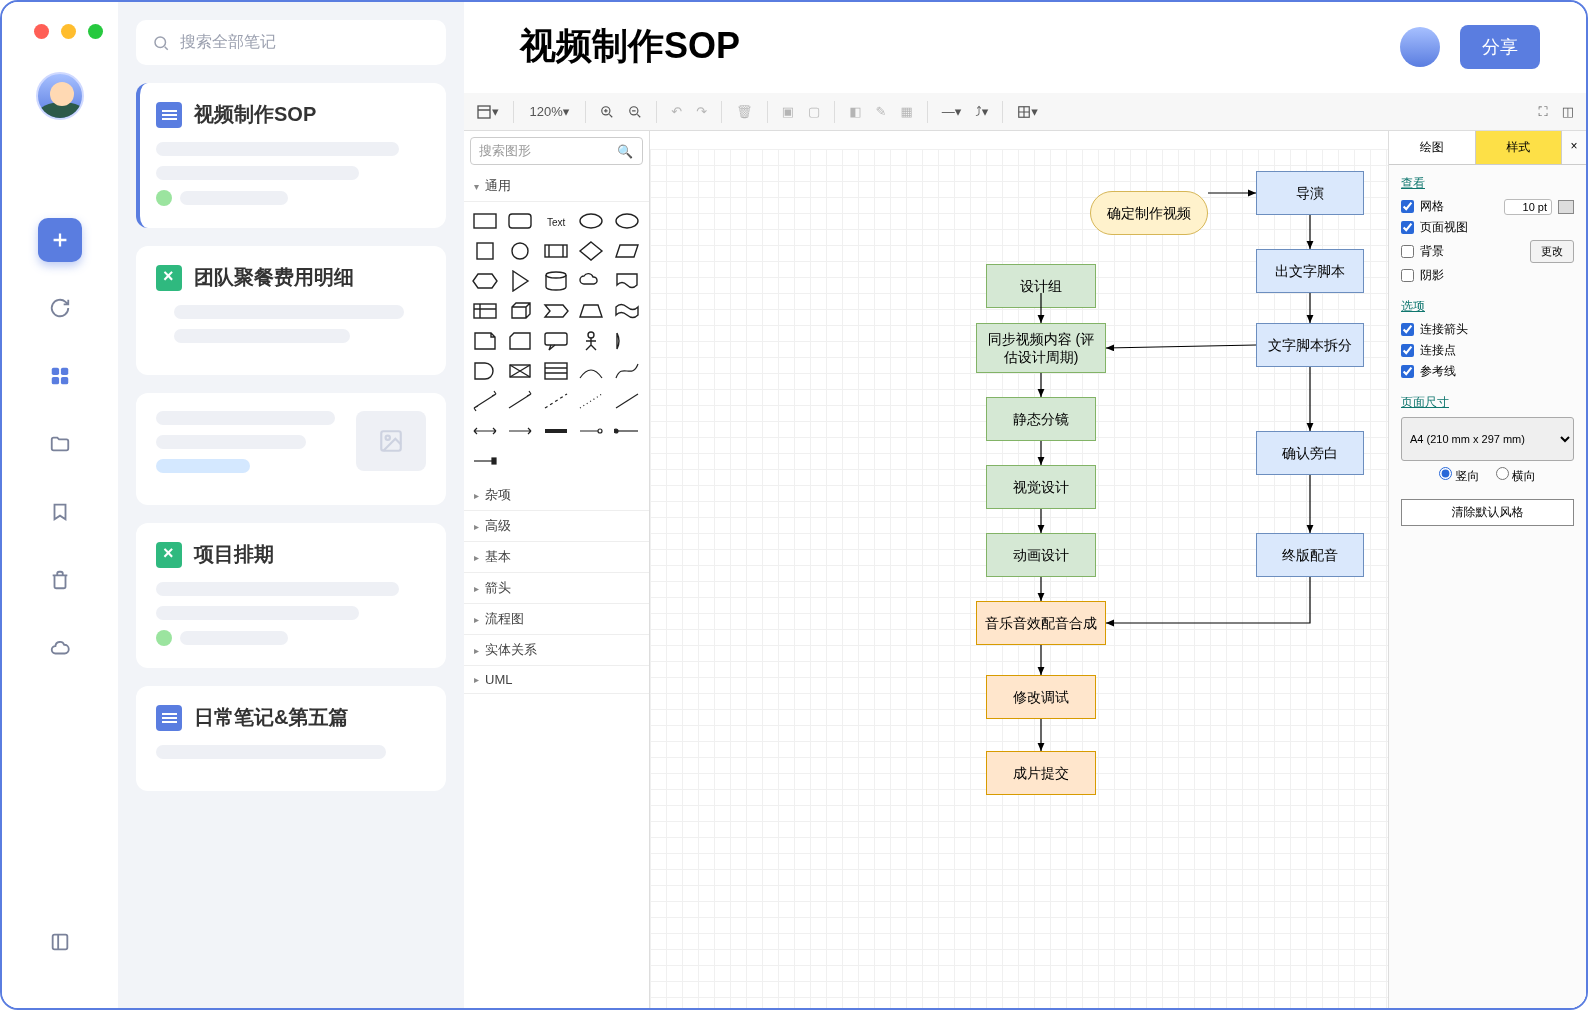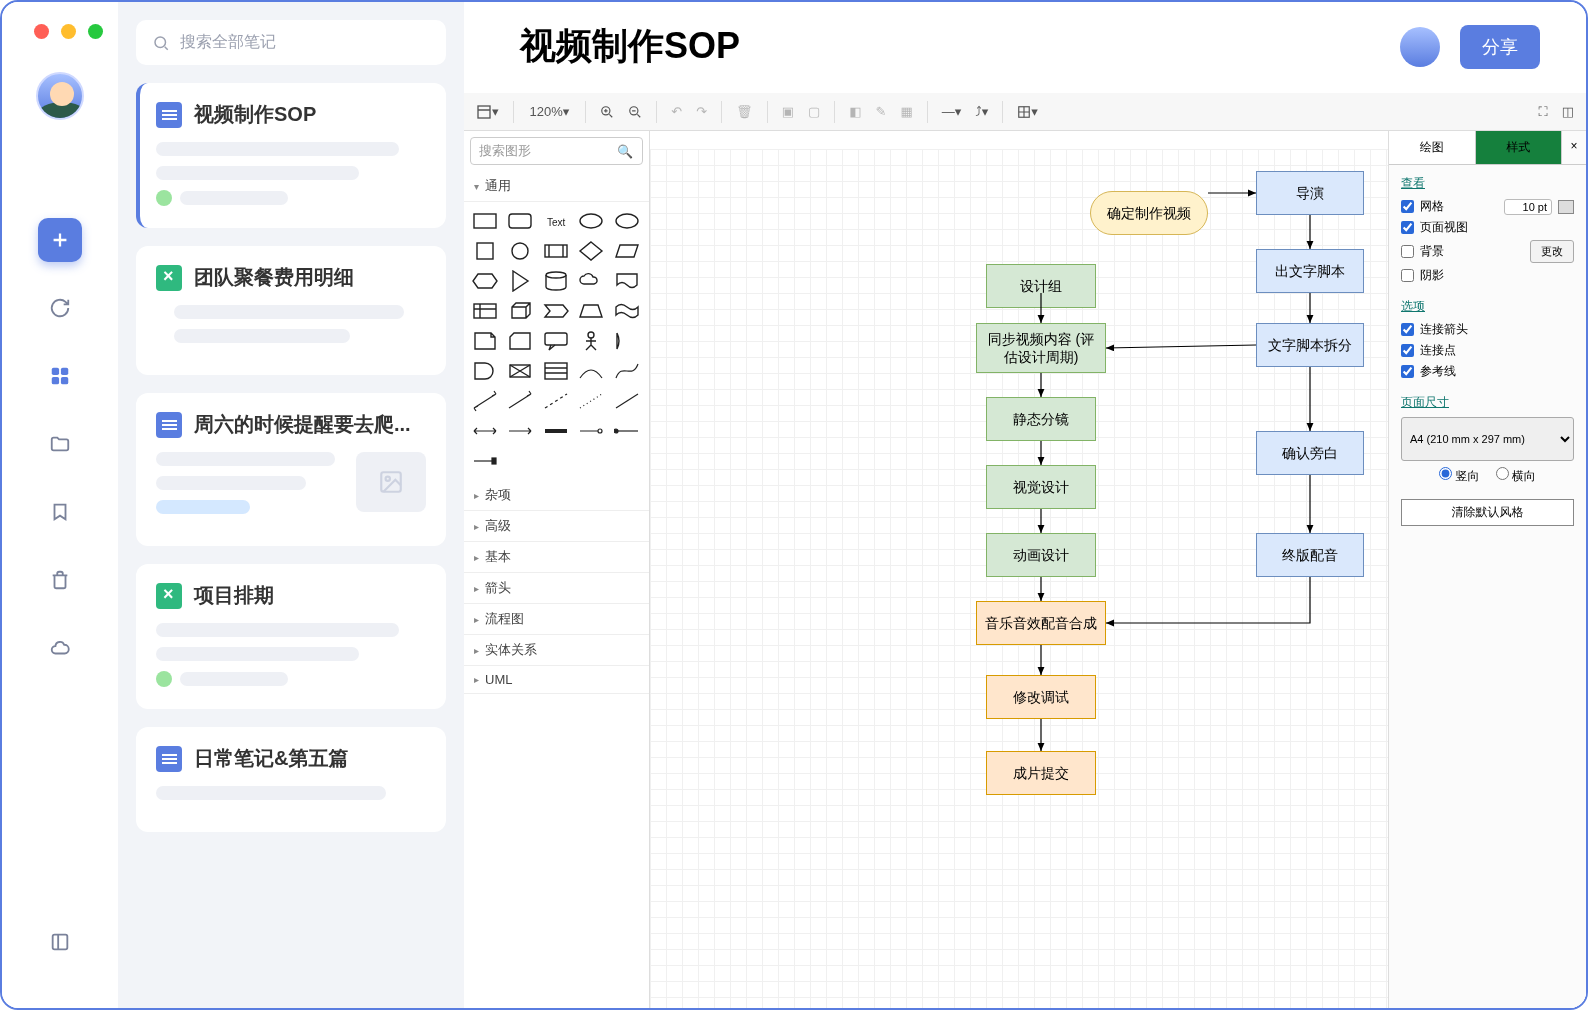--- a/index.html
+++ b/index.html
@@ -61,21 +61,21 @@
 .node { position: absolute; border: 1px solid; display: flex; align-items: center; justify-content: center; font-size: 14px; text-align: center; line-height: 1.3; padding: 4px 8px; }
 .n-green { background: #d5e8d4; border-color: #82b366; }
 .n-blue { background: #dae8fc; border-color: #6c8ebf; }
 .n-orange { background: #ffe6cc; border-color: #d79b00; }
 .n-yellow { background: #fff2cc; border-color: #d6b656; border-radius: 22px; margin-top: 20px; }
 .arrow { position: absolute; }
 .arrow-line { stroke: #000; stroke-width: 1.2; fill: none; marker-end: url(#arrowhead); }
 
 .right-panel { width: 198px; border-left: 1px solid #ddd; background: #fbfbfb; font-size: 12px; }
 .rp-tabs { display: flex; border-bottom: 1px solid #ccc; }
-.rp-tab { flex: 1; text-align: center; padding: 8px 0; cursor: pointer; background: #15803d; border-right: 1px solid #ccc; }
+.rp-tab { flex: 1; text-align: center; padding: 8px 0; cursor: pointer; background: #fde047; border-right: 1px solid #ccc; }
 .rp-tab.active { background: #fff; }
 .rp-body { padding: 10px 12px; }
 .rp-section { margin-bottom: 14px; }
 .rp-sec-title { font-weight: 400; margin-bottom: 6px; text-decoration: underline; color: #0f766e; }
 .rp-row { display: flex; align-items: center; gap: 6px; margin-bottom: 4px; }
 .rp-row input[type=checkbox] { accent-color: #2968d8; }
 .rp-row input[type=radio] { accent-color: #2968d8; }
 .rp-input { width: 48px; border: 1px solid #bbb; border-radius: 3px; padding: 1px 4px; font-size: 11px; text-align: right; }
 .rp-btn { border: 1px solid #aaa; background: #f3f3f3; padding: 3px 10px; border-radius: 3px; font-size: 11px; cursor: pointer; }
 .rp-select { width: 100%; border: 1px solid #aaa; border-radius: 3px; padding: 14px 4px; font-size: 11px; }
@@ -167,24 +167,20 @@
     <div class="note-card">
       <div class="note-head">
           <span class="xls-icon"></span>
           <span>团队聚餐费用明细</span>
         </div>
       <div class="skeleton" style="width:85%;margin-left:18px"></div>
       <div class="skeleton" style="width:65%;margin-left:18px"></div>
     </div>
 
     <div class="note-card">
-      <div class="note-head">
-          <span class="doc-icon"></span>
-          <span>周六的时候提醒要去爬...</span>
-        </div>
       <div style="display:flex;gap:12px">
         <div style="flex:1">
           <div class="skeleton" style="width:95%"></div>
           <div class="skeleton" style="width:80%"></div>
           <div class="skeleton" style="width:50%;background:#d4e8ff"></div>
         </div>
         <div class="thumb">
           <svg width="30" height="26" viewBox="0 0 24 24" stroke="currentColor" stroke-width="2" fill="none">
               <rect x="3" y="3" width="18" height="18" rx="2"></rect>
               <circle cx="9" cy="9" r="2"></circle>

